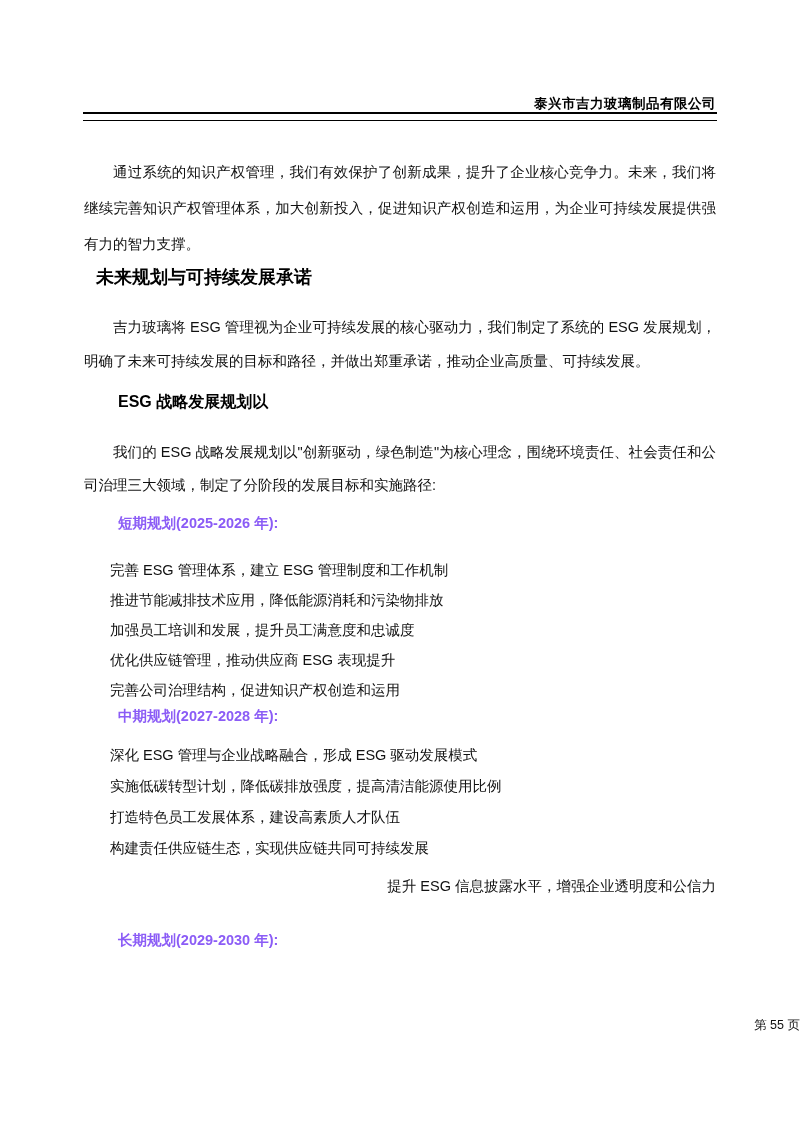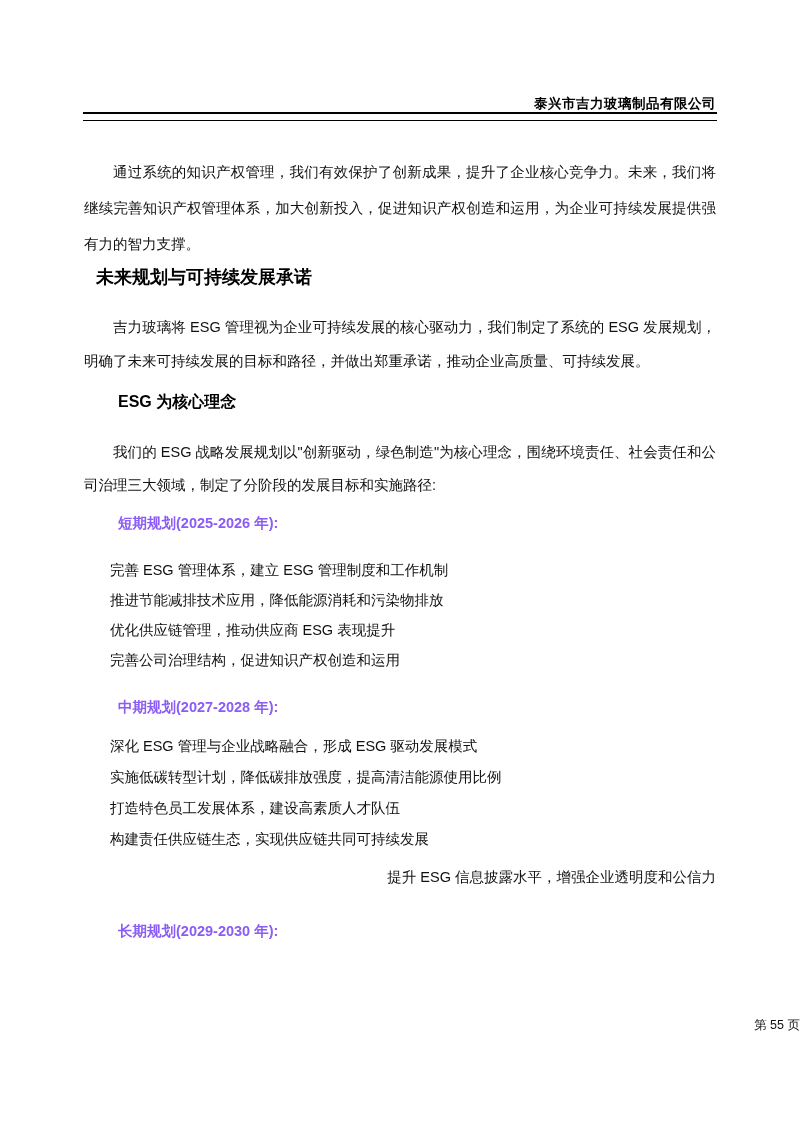--- a/index.html
+++ b/index.html
@@ -77,21 +77,21 @@
   }
   .plan-title {
     margin: 0;
     padding-left: 34px;
     font-size: 14.5px;
     line-height: 22px;
     font-weight: bold;
     color: #8b5cf6;
   }
   .plan-title-short { margin-top: 10px; }
-  .plan-title-mid   { margin-top: 21px; }
+  .plan-title-mid   { }
   .plan-title-long  { margin-top: 27px; }
   .plan-list {
     margin: 0;
     padding: 0;
     list-style: none;
   }
   .plan-list-short { margin-top: 21px; }
   .plan-list-mid   { margin-top: 13px; }
   .plan-item {
     margin: 0;
@@ -123,29 +123,30 @@
   <div class="header-rule"></div>
 
   <div class="content">
 
     <p class="body-para para-intro">通过系统的知识产权管理，我们有效保护了创新成果，提升了企业核心竞争力。未来，我们将继续完善知识产权管理体系，加大创新投入，促进知识产权创造和运用，为企业可持续发展提供强有力的智力支撑。</p>
 
     <h1 class="section-title">未来规划与可持续发展承诺</h1>
 
     <p class="body-para para-section-intro">吉力玻璃将 ESG 管理视为企业可持续发展的核心驱动力，我们制定了系统的 ESG 发展规划，明确了未来可持续发展的目标和路径，并做出郑重承诺，推动企业高质量、可持续发展。</p>
 
-    <h2 class="subsection-title">ESG 为核心理念</h2>
+    <h2 class="subsection-title">ESG 战略发展规划以</h2>
 
     <p class="body-para para-subsection-intro">我们的 ESG 战略发展规划以"创新驱动，绿色制造"为核心理念，围绕环境责任、社会责任和公司治理三大领域，制定了分阶段的发展目标和实施路径:</p>
 
     <h3 class="plan-title plan-title-short">短期规划(2025-2026 年):</h3>
 
     <ul class="plan-list plan-list-short">
       <li class="plan-item">完善 ESG 管理体系，建立 ESG 管理制度和工作机制</li>
       <li class="plan-item">推进节能减排技术应用，降低能源消耗和污染物排放</li>
+      <li class="plan-item">加强员工培训和发展，提升员工满意度和忠诚度</li>
       <li class="plan-item">优化供应链管理，推动供应商 ESG 表现提升</li>
       <li class="plan-item">完善公司治理结构，促进知识产权创造和运用</li>
     </ul>
 
     <h3 class="plan-title plan-title-mid">中期规划(2027-2028 年):</h3>
 
     <ul class="plan-list plan-list-mid">
       <li class="plan-item">深化 ESG 管理与企业战略融合，形成 ESG 驱动发展模式</li>
       <li class="plan-item">实施低碳转型计划，降低碳排放强度，提高清洁能源使用比例</li>
       <li class="plan-item">打造特色员工发展体系，建设高素质人才队伍</li>

